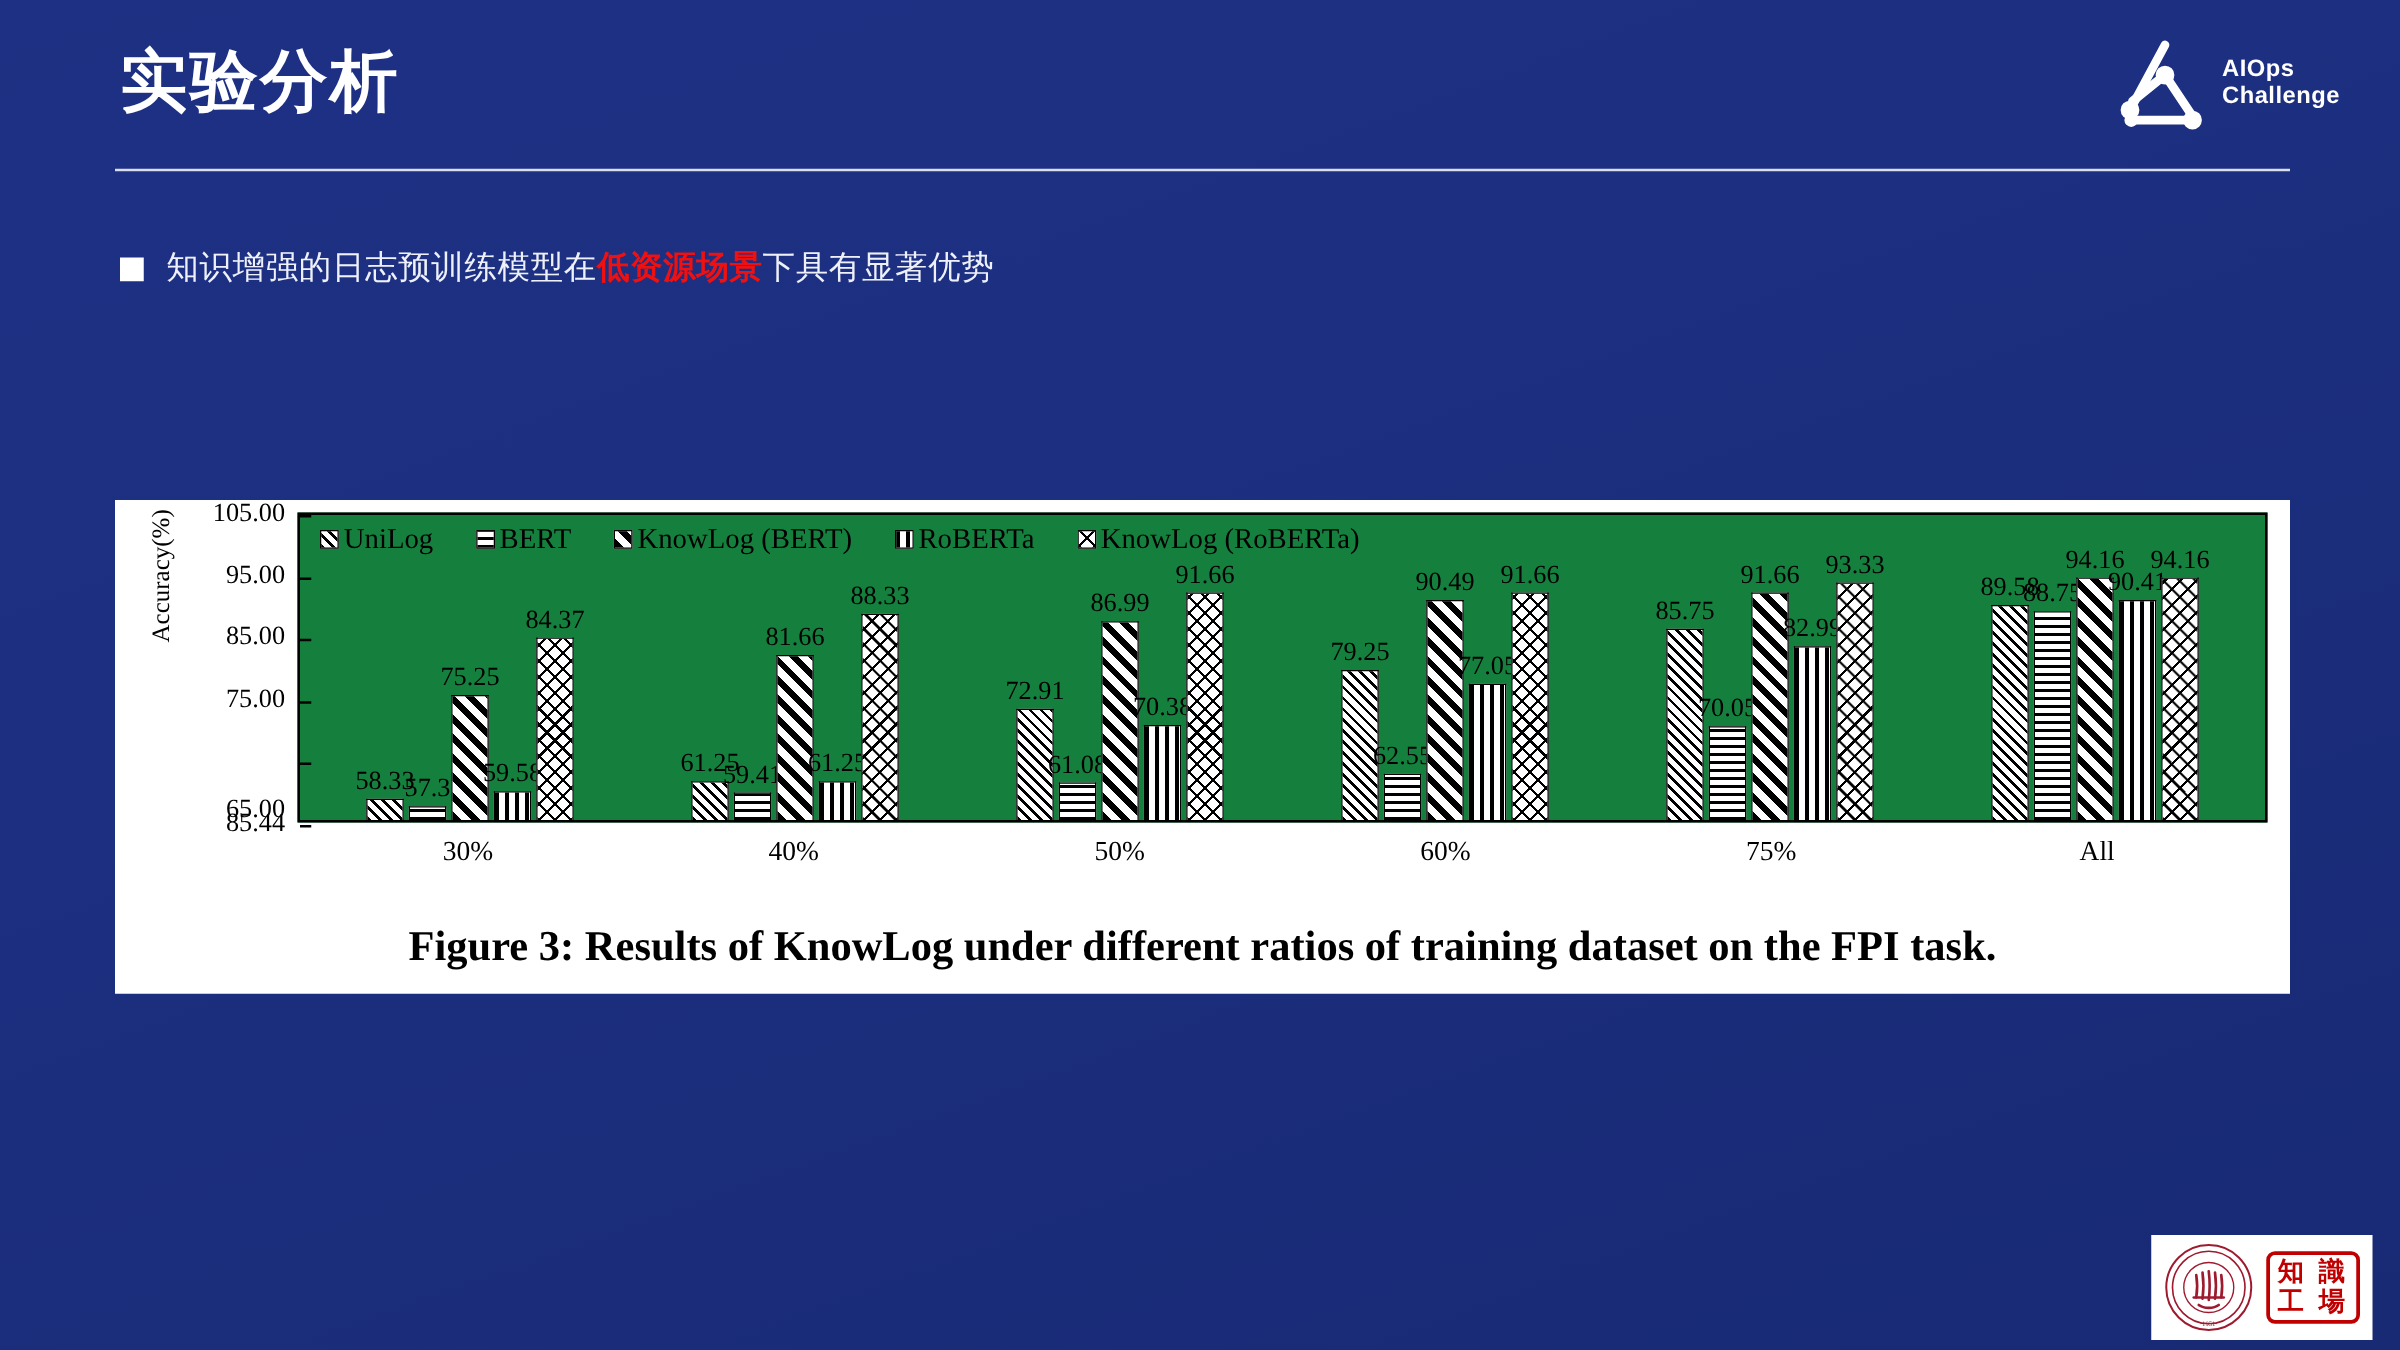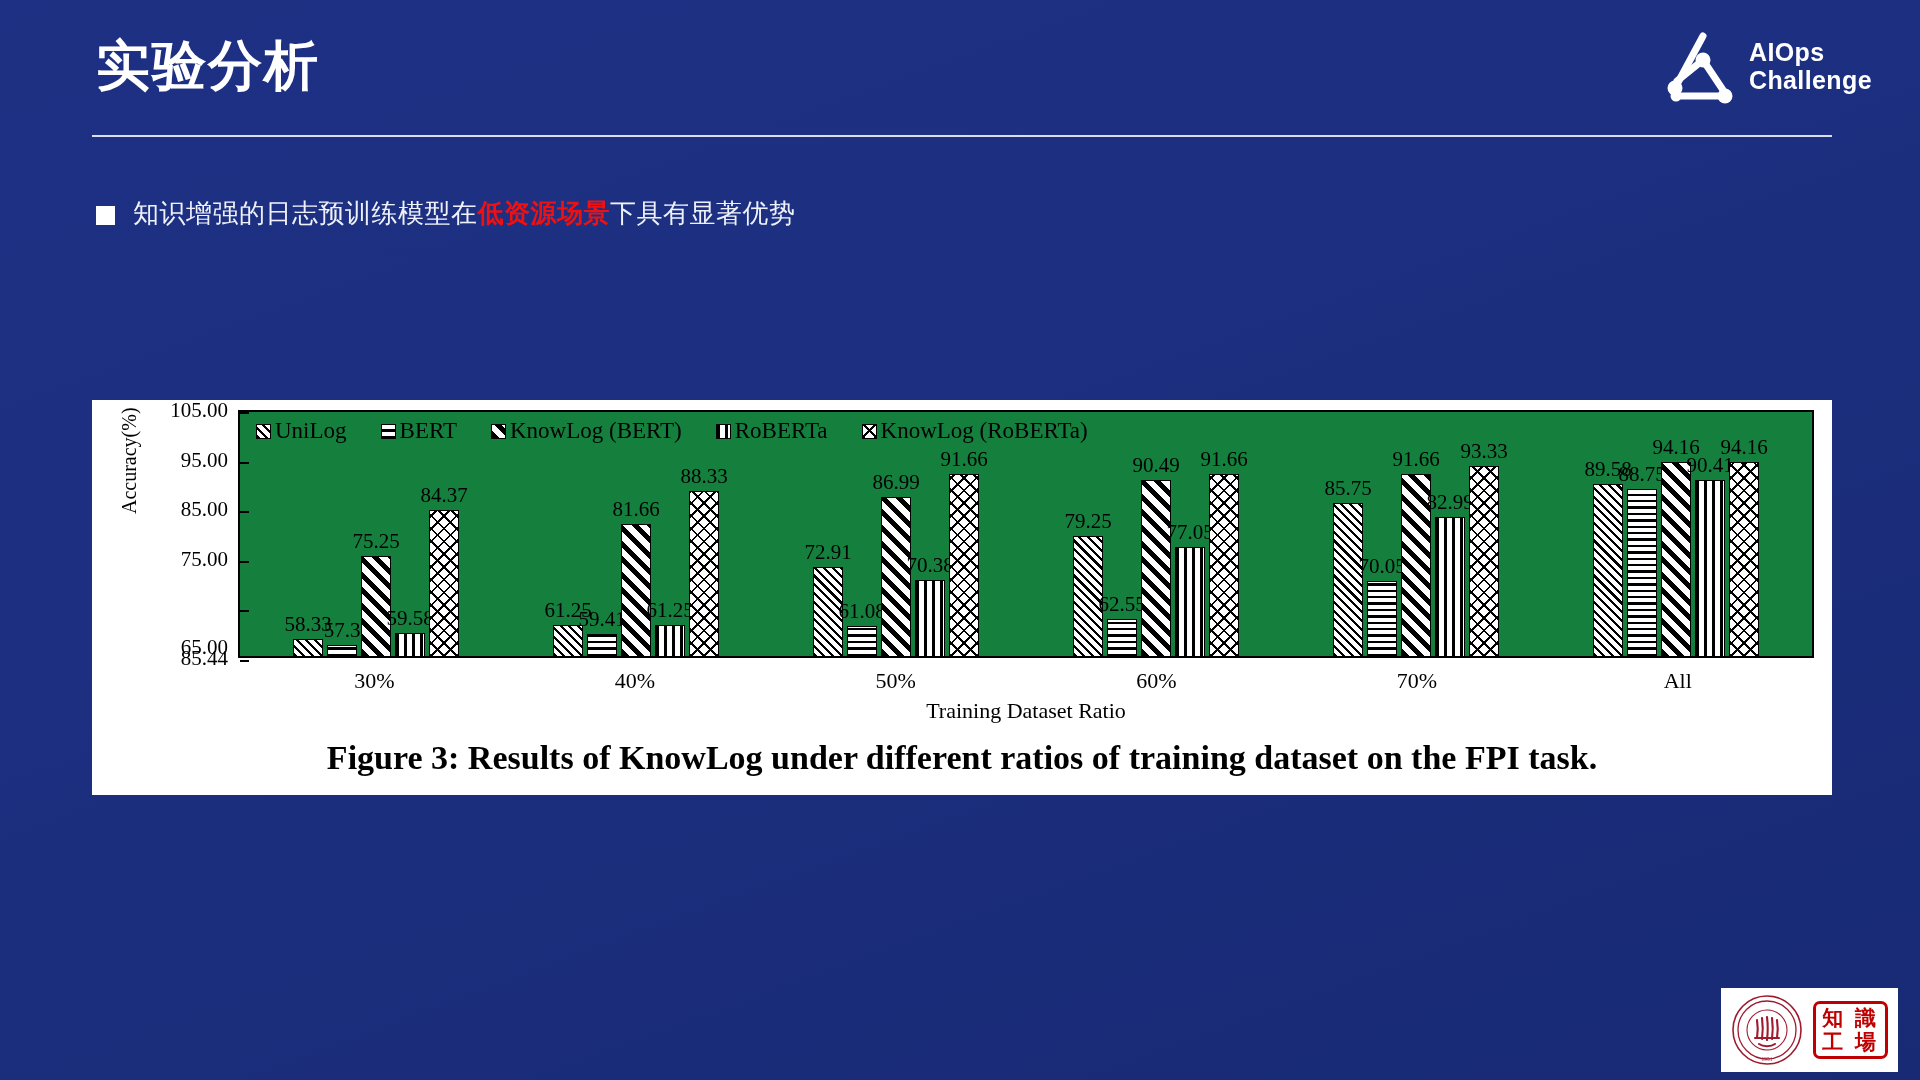--- a/index.html
+++ b/index.html
@@ -38,21 +38,21 @@
     position: absolute;
     right: 48px;
     top: 26px;
     display: flex;
     align-items: center;
     gap: 10px;
   }
   #brand-logo .mark { width: 74px; height: 80px; }
   #brand-logo .wordmark {
     color: #fff;
-    font-size: 25px;
+    font-size: 19px;
     font-weight: bold;
     line-height: 1.12;
     letter-spacing: .4px;
   }
 
   
   #bullet-row {
     position: absolute;
     left: 96px;
     top: 196px;
@@ -500,24 +500,23 @@
         <div class="tickmark" style="top: 148.8px;"></div>
         <div class="tickmark" style="top: 198.4px;"></div>
         <div class="tickmark" style="top: 248px;"></div>
       </div>
 
     <div id="x-labels">
         <div class="xlab">30%</div>
         <div class="xlab">40%</div>
         <div class="xlab">50%</div>
         <div class="xlab">60%</div>
-        <div class="xlab">70%</div>
+        <div class="xlab">75%</div>
         <div class="xlab">All</div>
       </div>
-    <div id="x-axis-title">Training Dataset Ratio</div>
   </div>
 
   <div id="figure-caption">Figure 3: Results of KnowLog under different ratios of training dataset on the FPI task.</div>
 </div>
 
 <div id="footer-logos">
   <span id="dhu-seal">
     <svg viewBox="0 0 72 72" width="72" height="72" aria-hidden="true">
       <circle cx="36" cy="36" r="34" fill="#fff" stroke="#9e1b2f" stroke-width="1.6"></circle>
       <circle cx="36" cy="36" r="29" fill="#fff" stroke="#9e1b2f" stroke-width="1.3"></circle>

